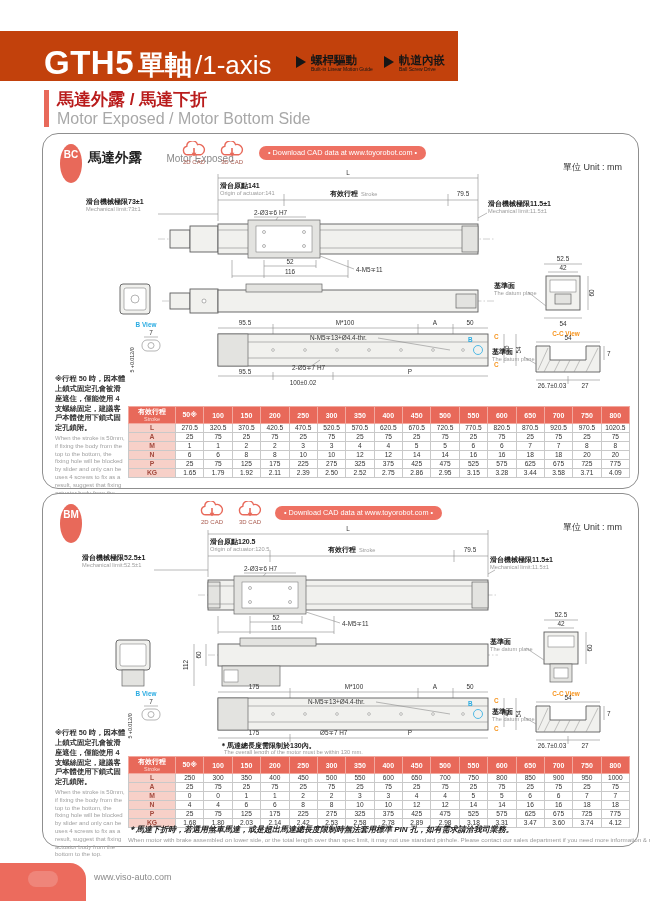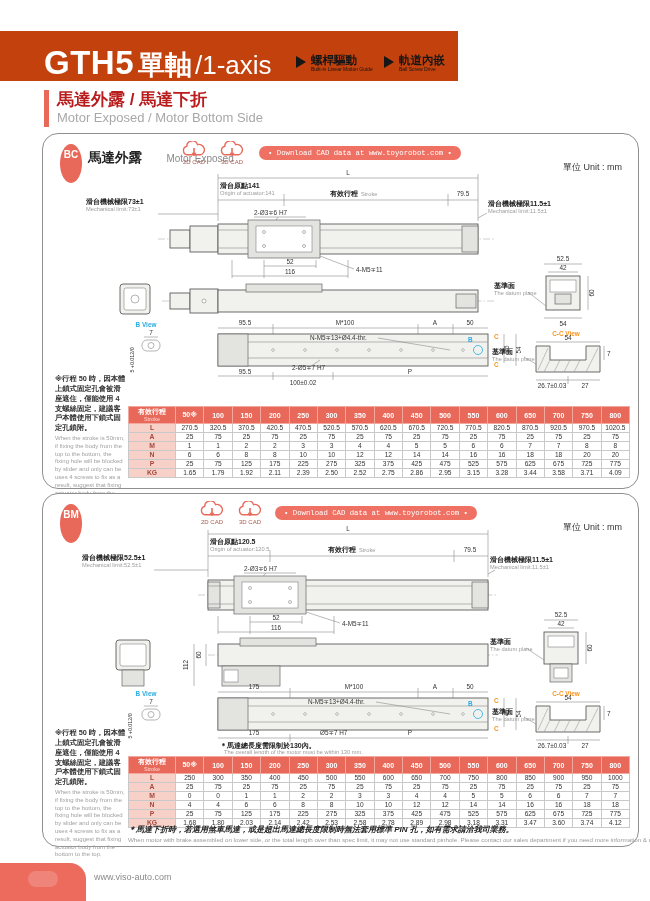--- a/index.html
+++ b/index.html
@@ -13,34 +13,34 @@
   .band-title .en{font-size:26px;font-weight:normal;margin-left:3px;}
   .feature{position:absolute;top:23px;display:flex;align-items:flex-start;}
   .tri{width:0;height:0;border-left:10px solid #161616;border-top:6.5px solid transparent;border-bottom:6.5px solid transparent;margin-top:2px;}
   .feature .txt{margin-left:5px;}
   .feature .fcn{font-size:11.5px;font-weight:bold;color:#161616;line-height:12px;white-space:nowrap;}
   .feature .fen{font-size:5px;color:#161616;line-height:7px;white-space:nowrap;}
 
   
   .sec-bar{position:absolute;left:44px;top:90px;width:5px;height:37px;background:#E8695A;}
   .sec-title{position:absolute;left:57px;top:88px;font-size:17px;font-weight:bold;color:#b91c1c;white-space:nowrap;}
-  .sec-sub{position:absolute;left:57px;top:110px;font-size:13px;color:#a8a8a8;white-space:nowrap;}
+  .sec-sub{position:absolute;left:57px;top:110px;font-size:16px;color:#a8a8a8;white-space:nowrap;}
 
   
   .panel{position:absolute;left:42px;width:595px;background:#fff;border:1.2px solid #8f8f8f;border-radius:16px;}
   .badge{position:absolute;left:17px;top:10px;width:22px;height:39px;border-radius:50%;background:#E8695A;color:#fff;
          font-size:10px;font-weight:bold;text-align:center;line-height:22px;}
   .ptitle{position:absolute;left:45px;top:14px;white-space:nowrap;}
   .ptitle-cn{font-size:13.5px;font-weight:bold;color:#222;}
   .ptitle-en{font-size:10px;color:#8a8a8a;margin-left:20px;}
   .cad{position:absolute;top:7px;width:34px;text-align:center;}
   .cad svg{display:block;margin:0 auto;}
   .cad-cap{font-size:6px;color:#A8584C;display:block;margin-top:1px;white-space:nowrap;}
   .pill{position:absolute;top:12px;left:216px;height:14px;line-height:14px;background:#EE7163;color:#fff;
-        border-radius:7px;font-size:7.3px;padding:0 9px;white-space:nowrap;font-family:Liberation Mono, monospace;}
+        border-radius:7px;font-size:7.3px;padding:0 9px;white-space:nowrap;}
   .unit{position:absolute;top:27px;right:16px;font-size:9px;color:#333;white-space:nowrap;}
 
   .note{position:absolute;width:72px;}
   .note-cn{font-size:7.3px;font-weight:bold;color:#333;line-height:1.35;}
   .note-en{font-size:6px;color:#a0a0a0;line-height:1.3;margin-top:2px;}
 
   .footnote{position:absolute;left:85px;width:505px;}
   .footnote-cn{font-size:8px;font-weight:bold;color:#222;white-space:nowrap;font-style:italic;}
   .footnote-en{font-size:6.2px;color:#9a9a9a;margin-top:1px;white-space:nowrap;}
 

